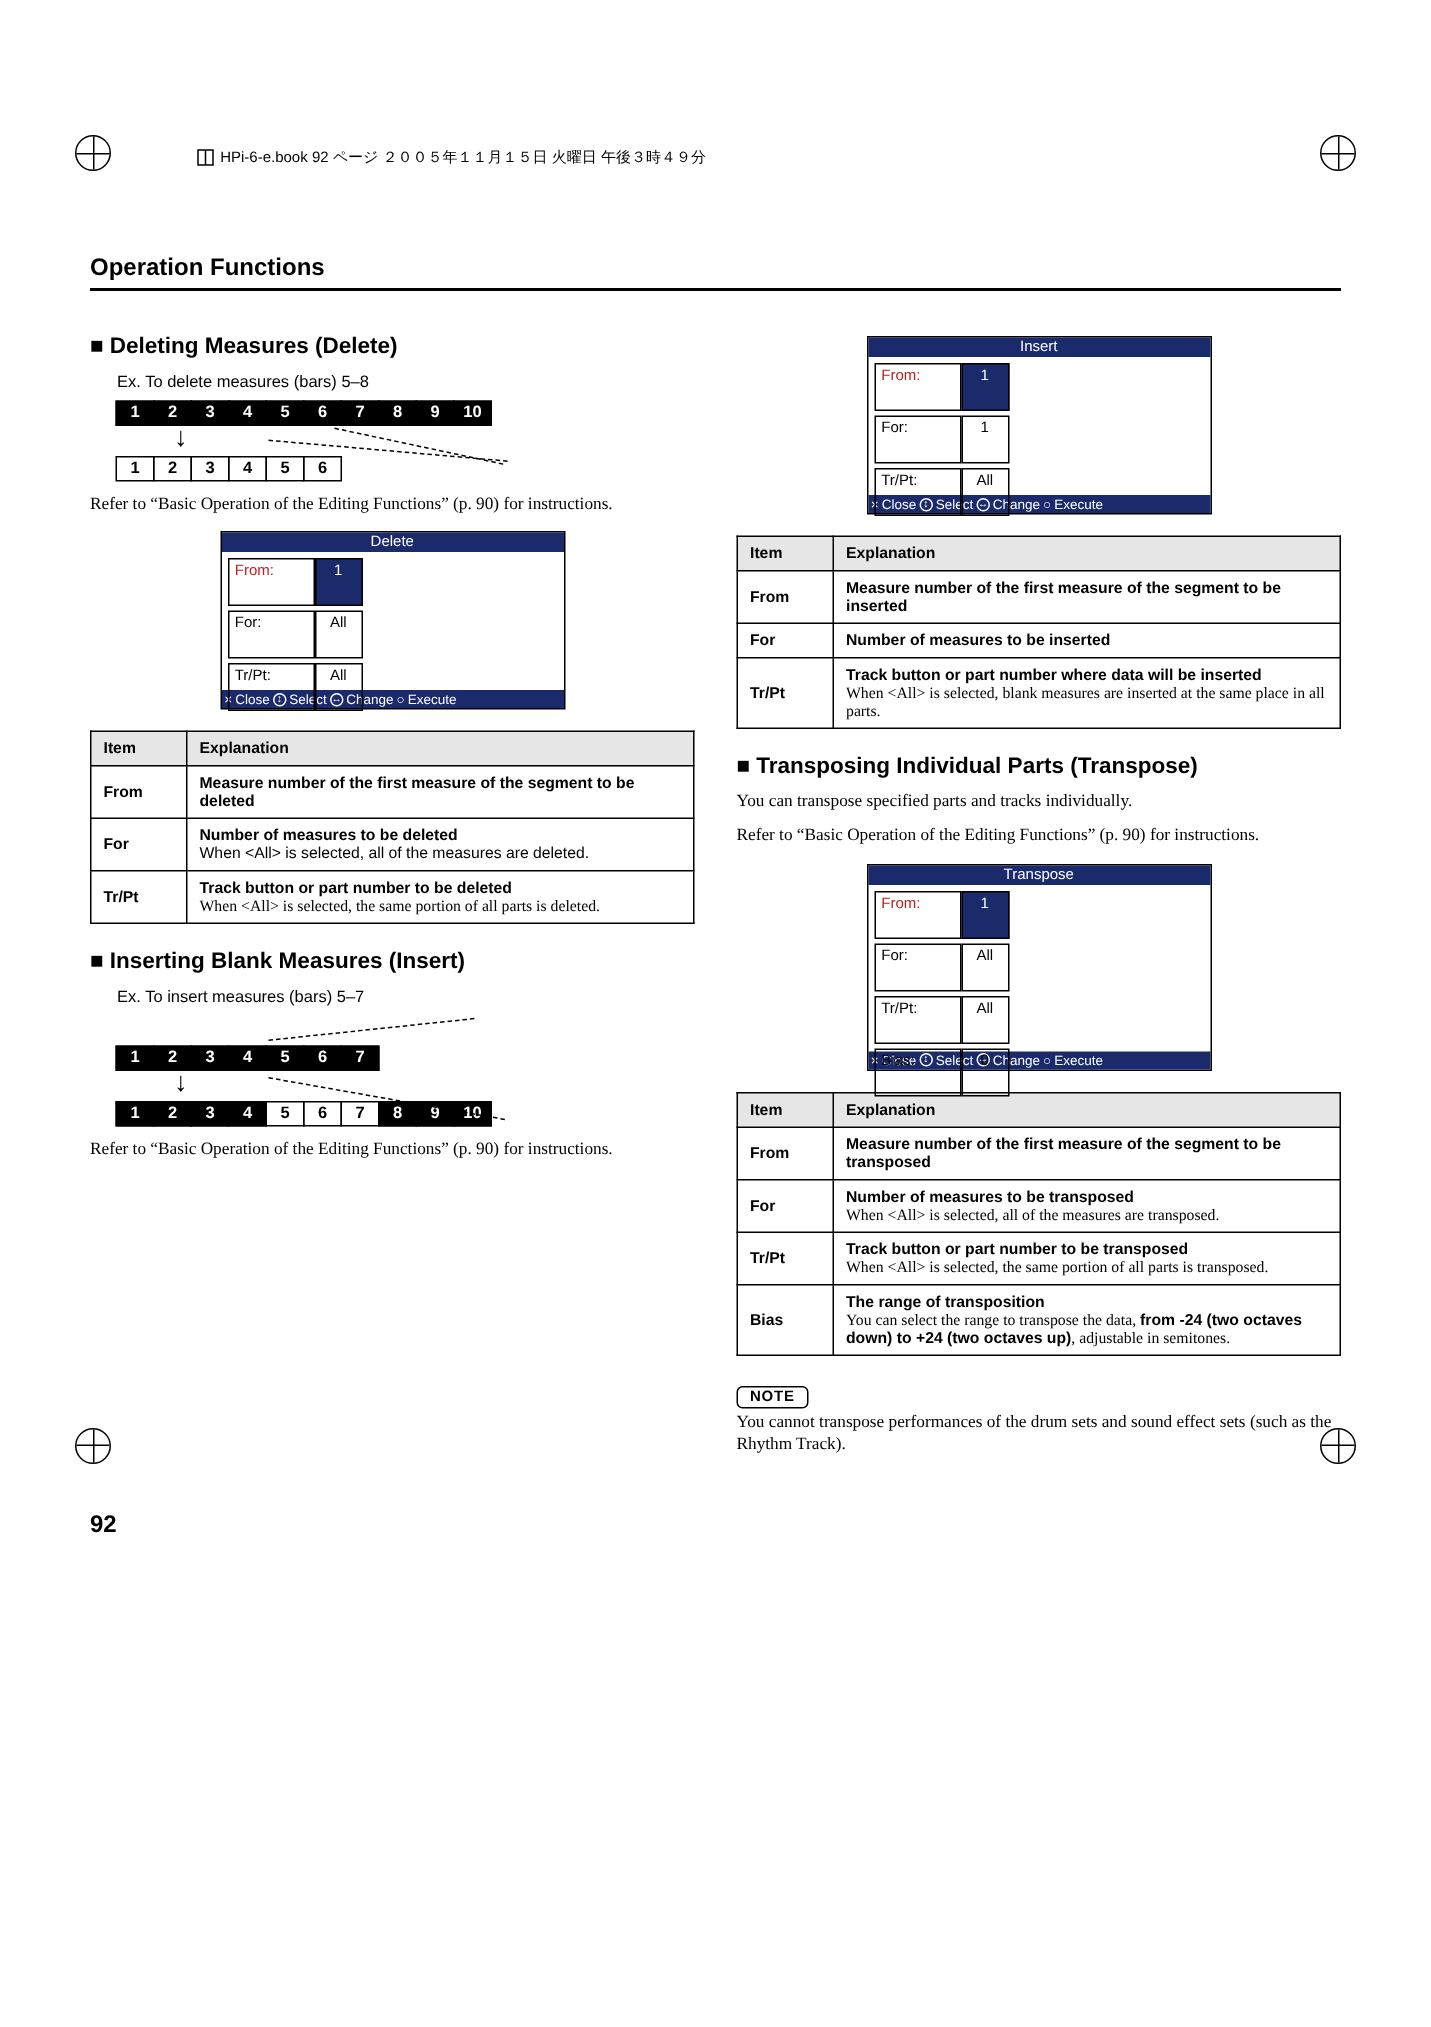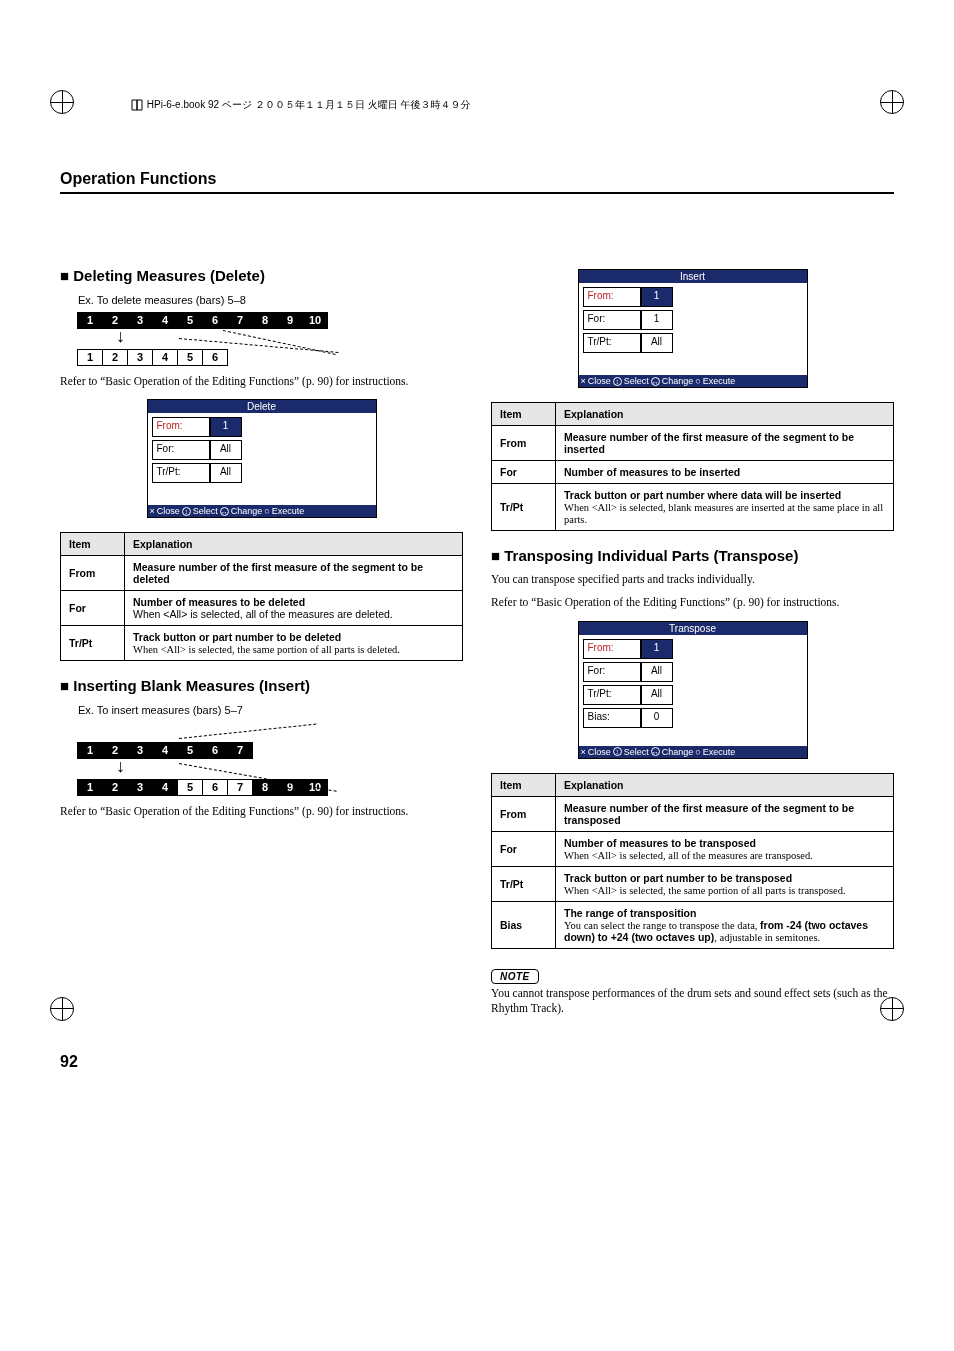--- a/index.html
+++ b/index.html
@@ -53,21 +53,20 @@
     border-top: 2.5px solid #000;
     margin-bottom: 20px;
   }
   .columns {
     display: flex;
     gap: 28px;
   }
   .col {
     flex: 1;
     min-width: 0;
-    margin-top: 45px;
   }
   h2.section {
     font-family: "Arial Black", sans-serif;
     font-weight: 900;
     font-size: 15px;
     margin: 8px 0 6px 0;
     line-height: 1.25;
   }
   p.body {
     font-size: 11.5px;
@@ -100,21 +99,21 @@
     position: relative;
   }
   .dialog .content.h110 { height: 111px; }
   .dialog .row {
     display: flex;
     margin-bottom: 3px;
   }
   .dialog .row .cell {
     border: 1px solid #000;
     padding: 1px 4px;
-    height: 20px;
+    height: 32px;
     line-height: 14px;
   }
   .dialog .row .label { width: 58px; }
   .dialog .row .value { width: 32px; text-align: center; }
   .dialog .row.active .label,
   .dialog .row.active .value { color: #b22; }
   .dialog .row.active .value {
     background: #1b2a6b; color: #fff;
   }
   .dialog .footer {
@@ -159,21 +158,20 @@
   .note-box {
     display: inline-block;
     border: 1.5px solid #000;
     border-radius: 4px;
     padding: 1px 8px;
     font-family: Arial, sans-serif;
     font-weight: bold;
     font-size: 10px;
     margin: 4px 0 2px 0;
     letter-spacing: 0.5px;
-    font-style: italic;
   }
   .diagram {
     margin: 6px 0 8px 18px;
   }
   .barstrip {
     display: flex;
   }
   .barstrip .cell {
     width: 26px; height: 17px;
     border: 1px solid #000;

